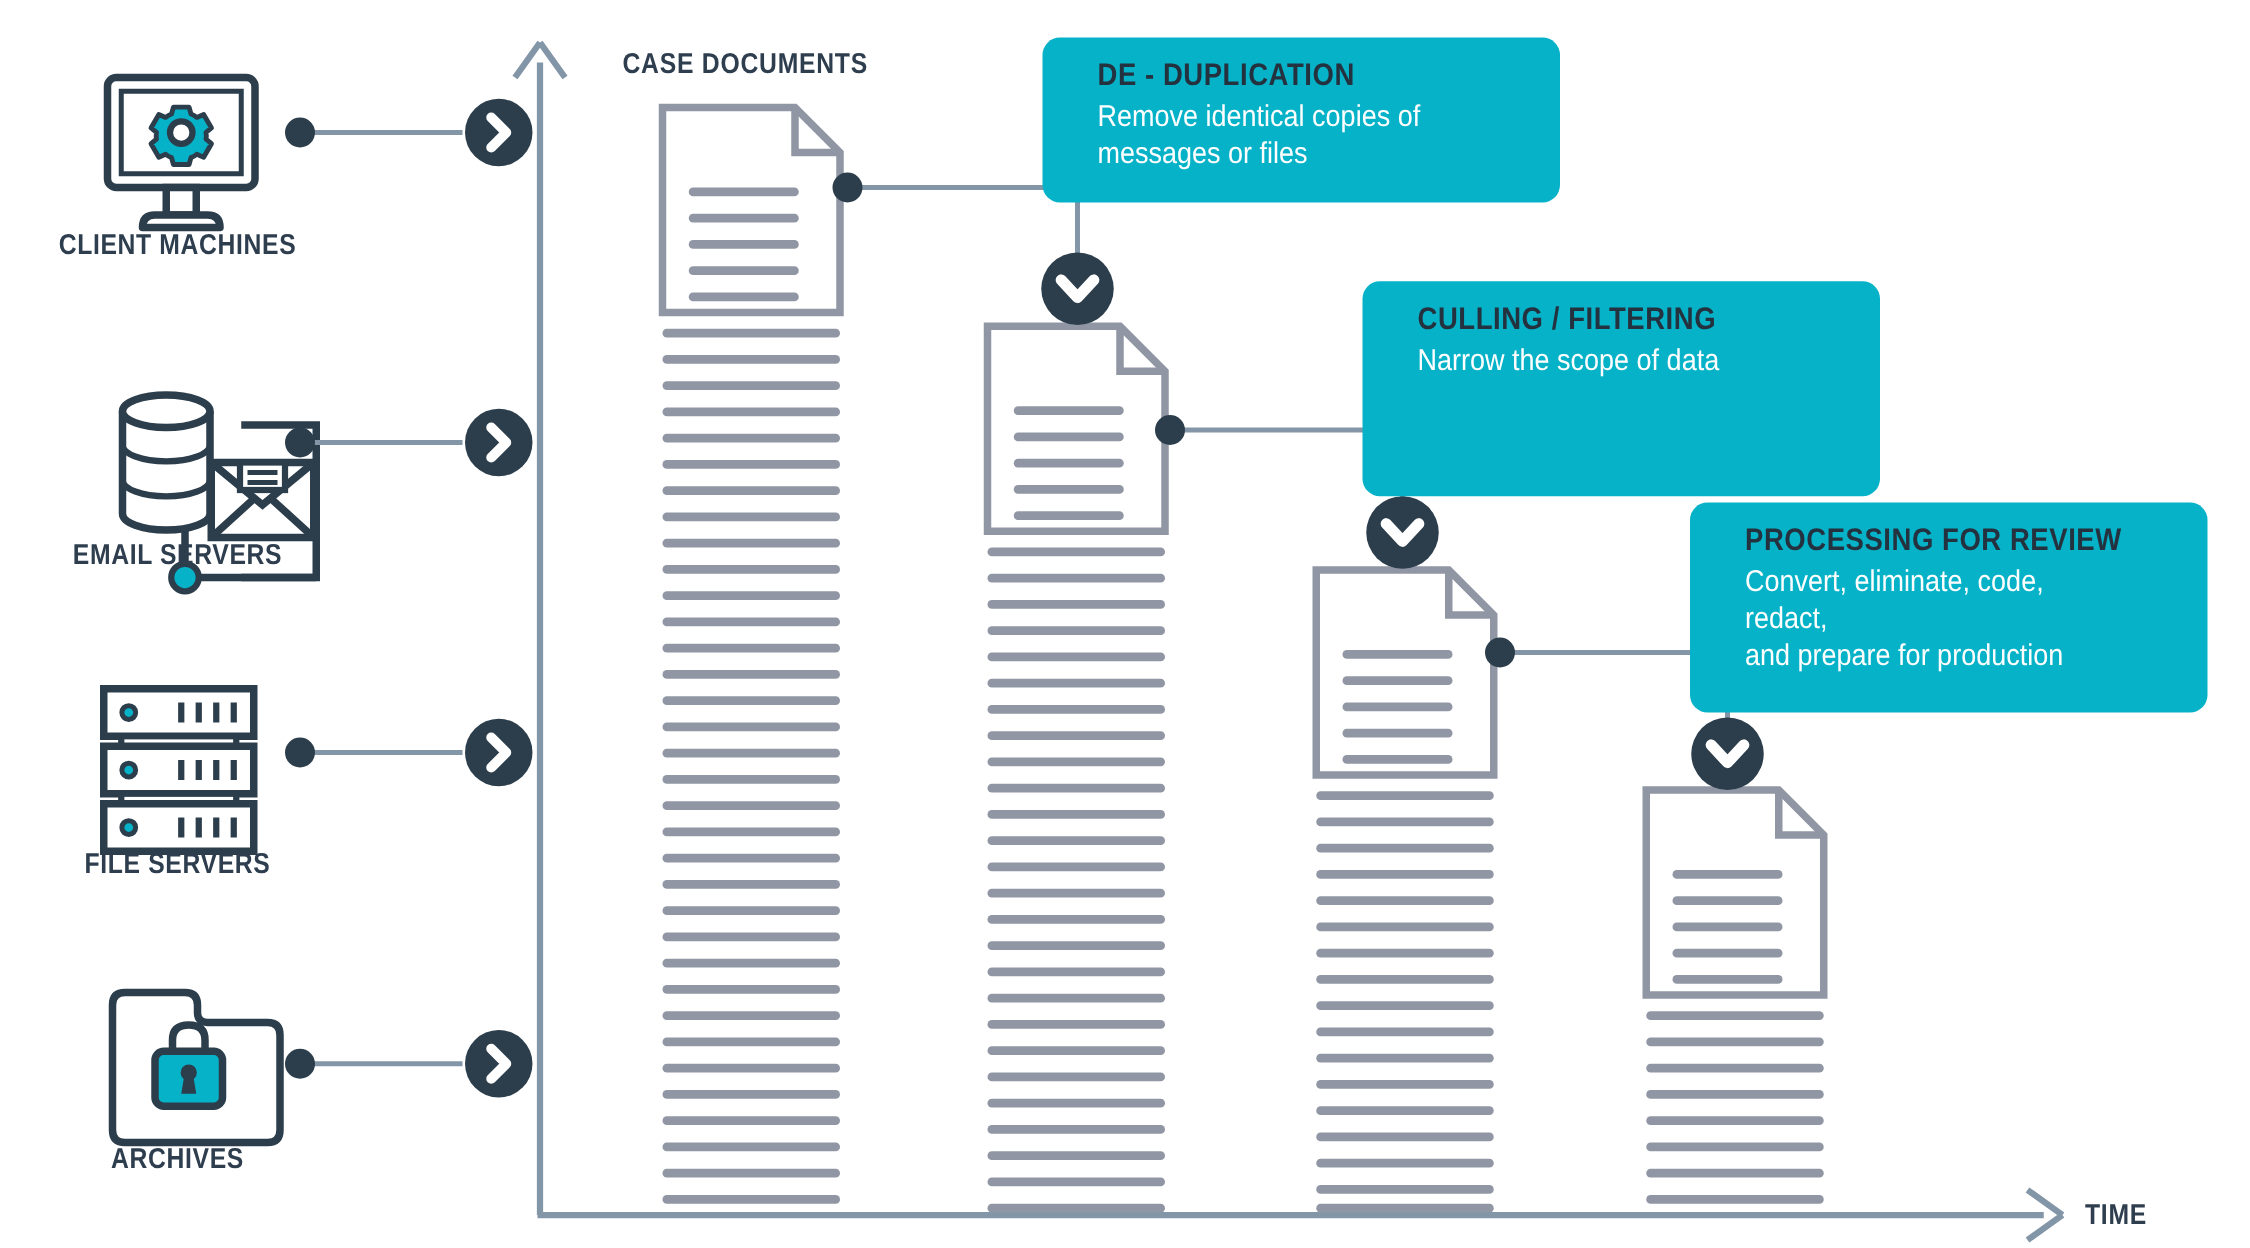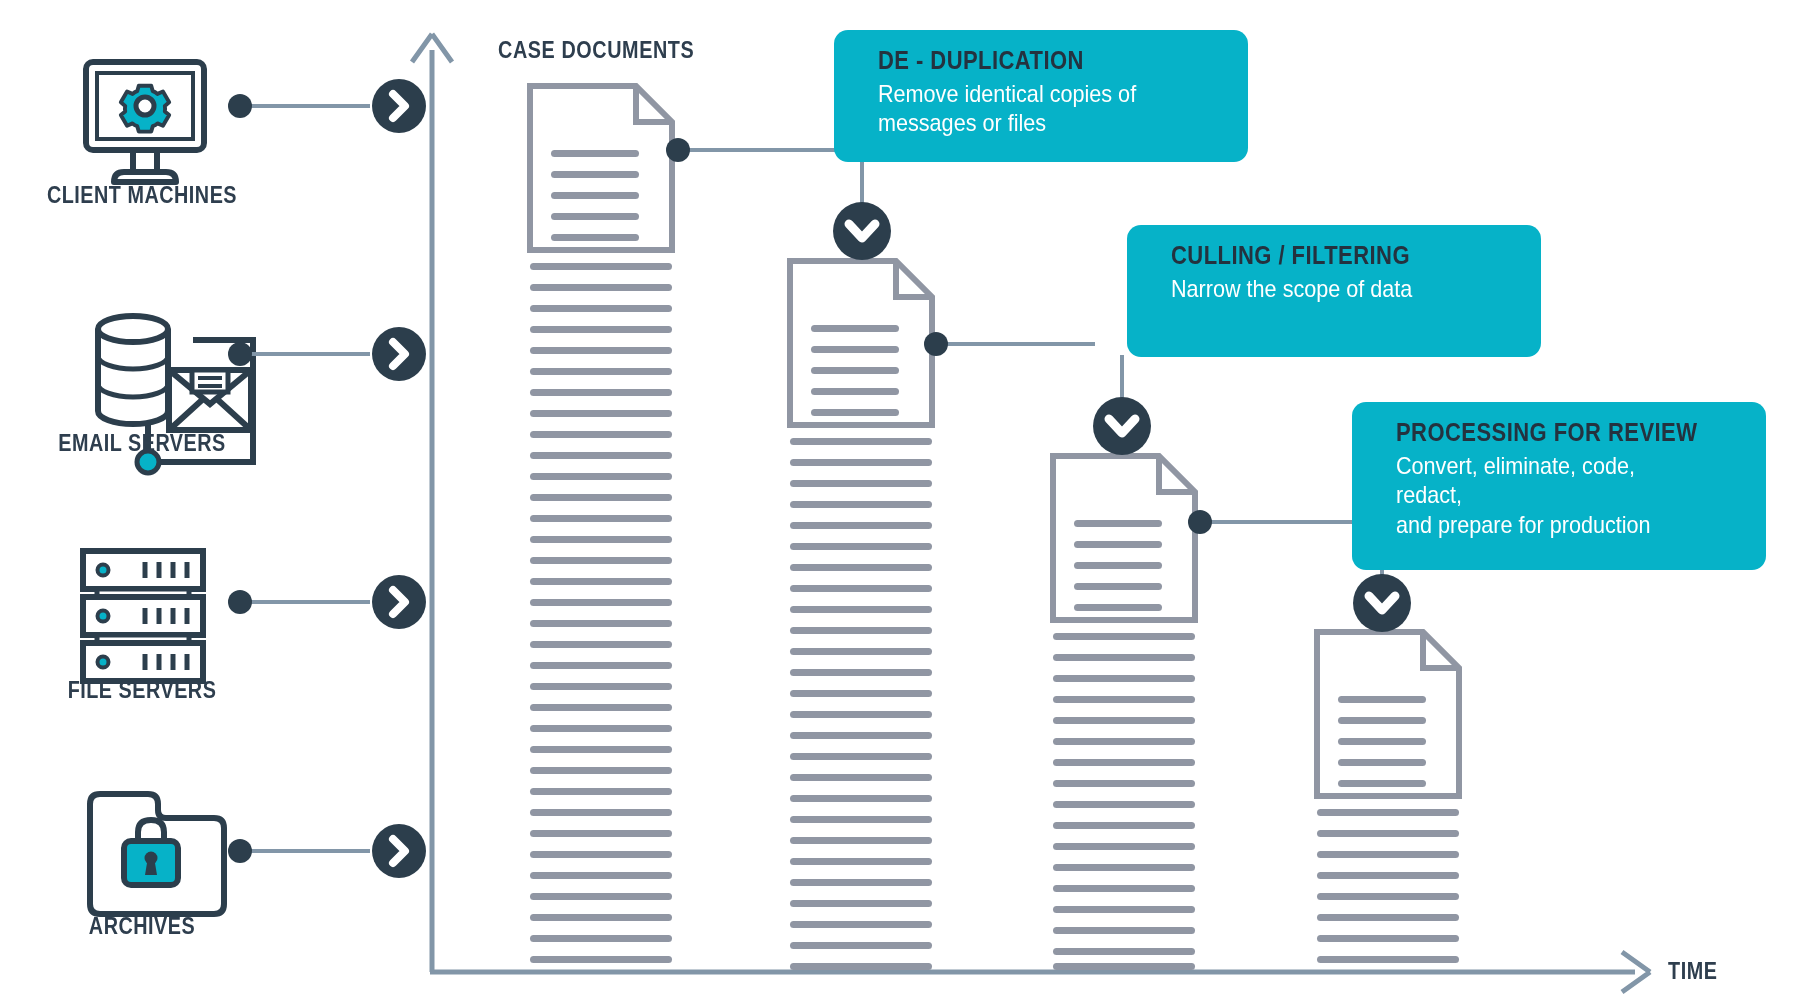--- a/index.html
+++ b/index.html
@@ -383,21 +383,21 @@
 
   <div class="axis-caption" style="left:498px; top:37px;">CASE DOCUMENTS</div>
   <div class="axis-caption" style="left:1668px; top:958px;">TIME</div>
 
   <div class="callout" style="left:834px; top:30px; width:414px; height:132px;">
     <p class="callout-title">DE - DUPLICATION</p>
     <p class="callout-body">Remove identical copies of
 messages or files</p>
   </div>
 
-  <div class="callout" style="left:1090px; top:225px; width:414px; height:132px;margin-left:37px;">
+  <div class="callout" style="left:1090px; top:225px; width:414px; height:172px;">
     <p class="callout-title">CULLING / FILTERING</p>
     <p class="callout-body">Narrow the scope of data</p>
   </div>
 
   <div class="callout" style="left:1352px; top:402px; width:414px; height:168px;">
     <p class="callout-title">PROCESSING FOR REVIEW</p>
     <p class="callout-body">Convert, eliminate, code, redact,
 and prepare for production</p>
   </div>
 

